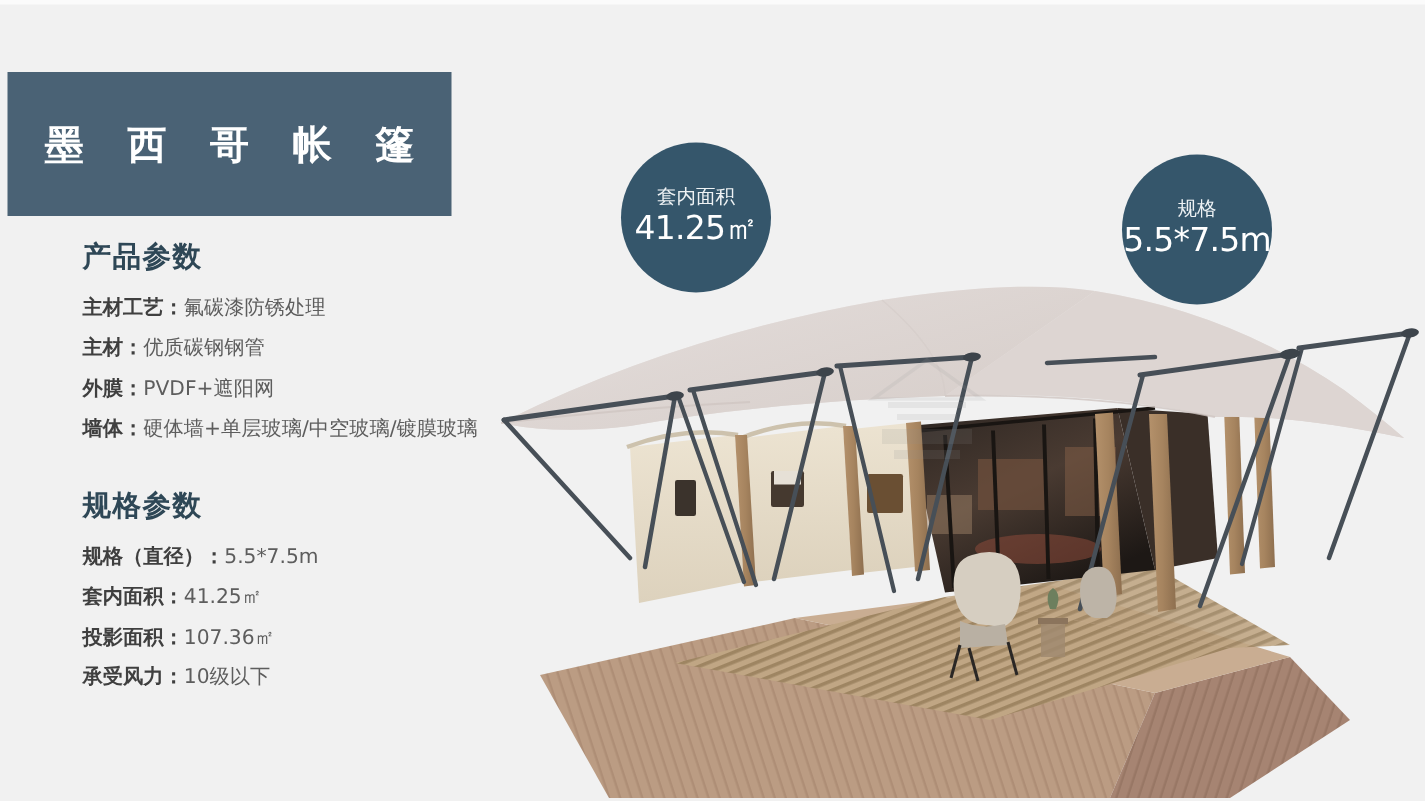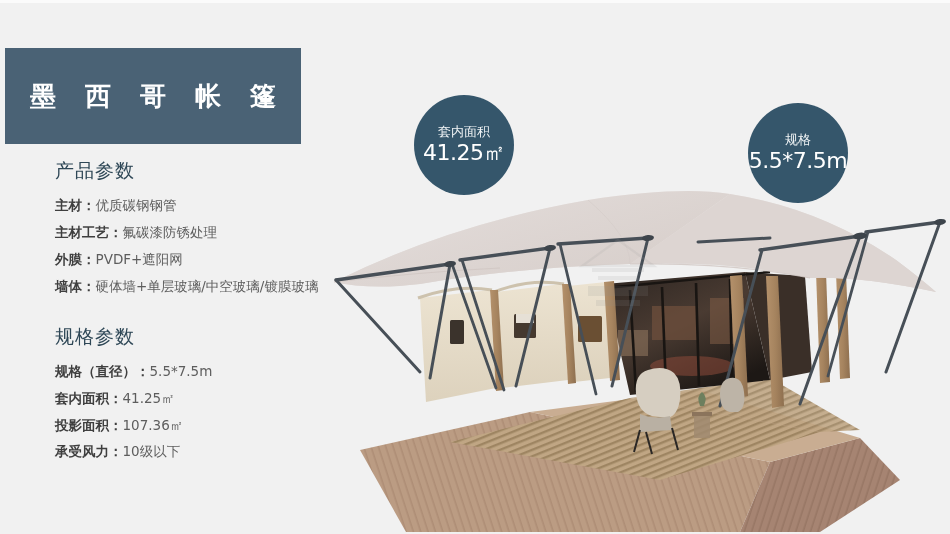--- a/index.html
+++ b/index.html
@@ -26,21 +26,21 @@
   .title-banner .title-text{
     color:#ffffff;font-size:26px;font-weight:bold;
     letter-spacing:10px;text-indent:10px;
     font-family:"DejaVu Sans","Liberation Sans",sans-serif;
   }
 
   
   .spec-panel{position:absolute;left:0;top:158px;width:360px;z-index:20;}
   .section{margin-bottom:4px;}
   .section-heading{
-    color:#2e4756;font-size:19px;font-weight:normal;
+    color:#2e4756;font-size:19px;font-weight:bold;
     margin:0 0 8px 55px;letter-spacing:1px;
     font-family:"DejaVu Sans","Liberation Sans",sans-serif;
   }
   .spec-row{
     margin:0 0 0 55px;padding:3px 0;
     font-size:13.5px;line-height:1.55;white-space:nowrap;
     font-family:"DejaVu Sans","Liberation Sans",sans-serif;
   }
   .spec-row .k{color:#3f3f3f;font-weight:bold;}
   .spec-row .v{color:#5d5d5d;font-weight:normal;}
@@ -74,24 +74,24 @@
   <div class="title-banner">
     <span class="title-text">墨 西 哥 帐 篷</span>
   </div>
 
   <div class="spec-panel">
 
     <div class="section">
       <div class="section-heading">产品参数</div>
 
       <div class="spec-row">
+        <span class="k">主材工艺：</span><span class="v">氟碳漆防锈处理</span>
+      </div>
+      <div class="spec-row">
         <span class="k">主材：</span><span class="v">优质碳钢钢管</span>
-      </div>
-      <div class="spec-row">
-        <span class="k">主材工艺：</span><span class="v">氟碳漆防锈处理</span>
       </div>
       <div class="spec-row">
         <span class="k">外膜：</span><span class="v">PVDF+遮阳网</span>
       </div>
       <div class="spec-row">
         <span class="k">墙体：</span><span class="v">硬体墙+单层玻璃/中空玻璃/镀膜玻璃</span>
       </div>
     </div>
 
     <div class="section specs">

